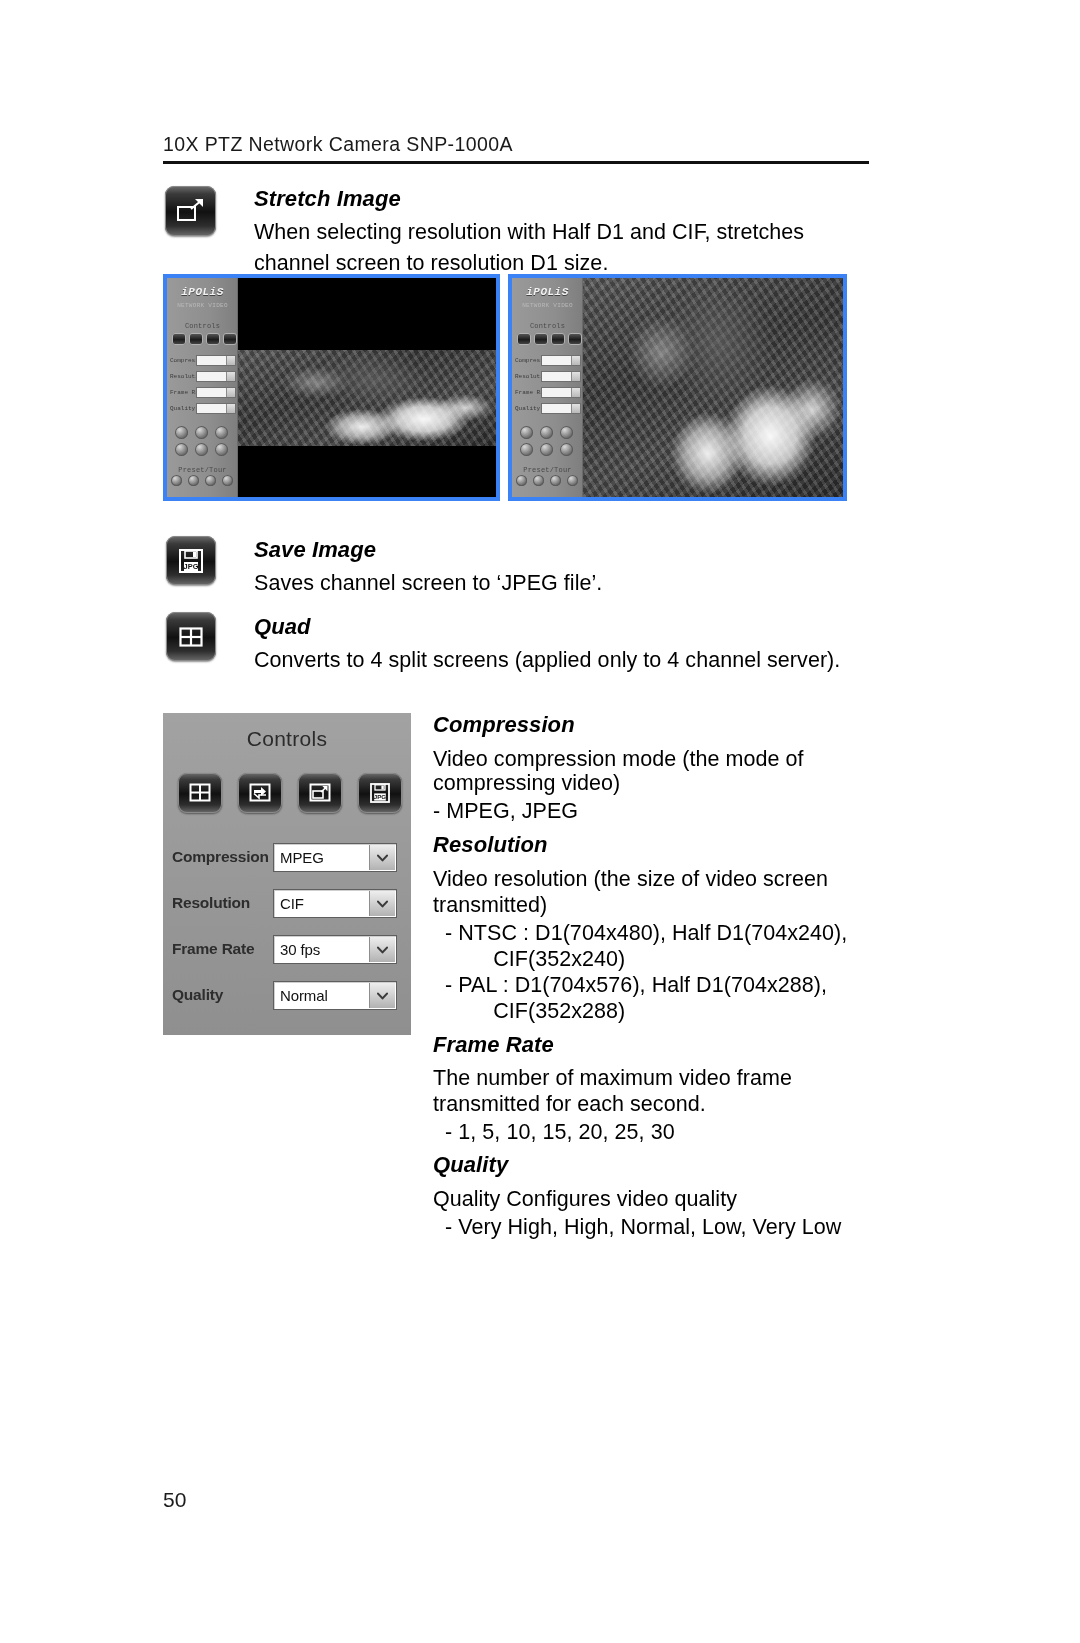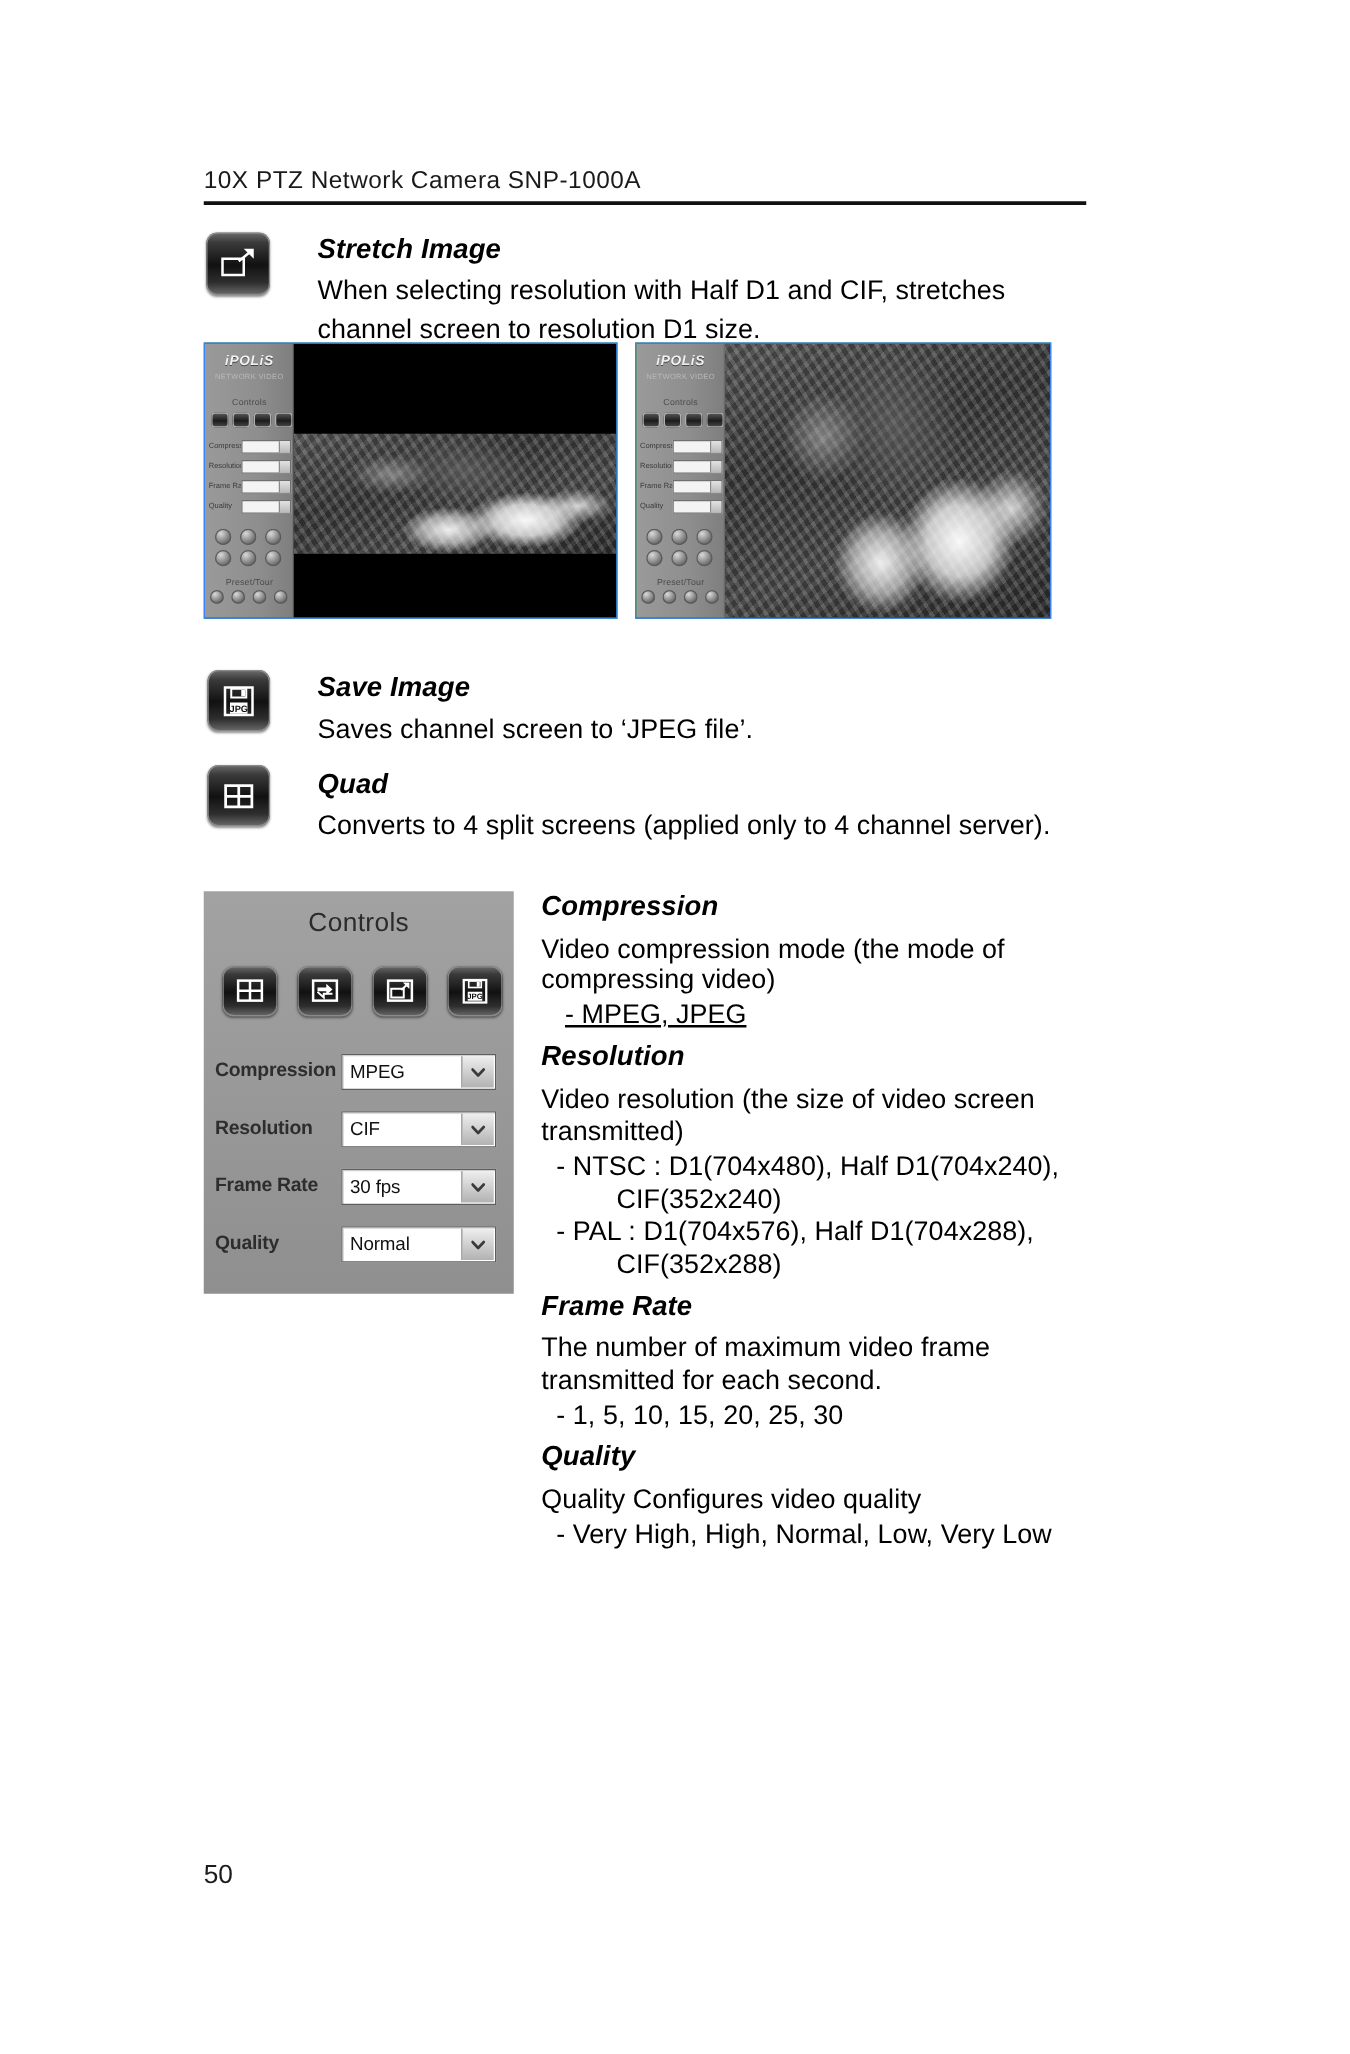--- a/index.html
+++ b/index.html
@@ -68,23 +68,24 @@
   .body-text {
     position: absolute;
     font-size: 21.5px;
     line-height: 31px;
     letter-spacing: .05px;
   }
 
   
   .shot {
     position: absolute;
-    border: 1px solid #3b82f6;
+    border: 4px solid #3b82f6;
     overflow: hidden;
-    background: #15803d;
+    background: #fca5a5;
+    font-family: Liberation Mono, monospace;
   }
   .shot-side {
     position: absolute;
     left: 0; top: 0;
     height: 100%;
     background: linear-gradient(90deg,#9a9a9a 0%, #8e8e8e 60%, #7e7e7e 100%);
     box-shadow: inset -1px 0 0 #6a6a6a;
   }
   .shot-logo {
     position: absolute;
@@ -409,21 +410,21 @@
         <svg width="11" height="8" viewBox="0 0 11 8">
             <path d="M1 1.6 L5.5 6.4 L10 1.6" fill="none" stroke="#3a3a3a" stroke-width="2.1" stroke-linecap="round" stroke-linejoin="round"></path>
           </svg>
       </span>
     </div>
   </div>
 
   <div class="sec-title" style="left:433px; top:712px;">Compression</div>
   <div class="body-text" style="left:433px; top:744px; white-space:pre;">Video compression mode (the mode of</div>
   <div class="body-text" style="left:433px; top:768px; white-space:pre;">compressing video)</div>
-  <div class="body-text" style="left:452px; top:796px; white-space:pre;text-decoration:underline;">- MPEG, JPEG</div>
+  <div class="body-text" style="left:433px; top:796px; white-space:pre;">- MPEG, JPEG</div>
 
   <div class="sec-title" style="left:433px; top:832px;">Resolution</div>
   <div class="body-text" style="left:433px; top:864px; white-space:pre;text-align:center;">Video resolution (the size of video screen</div>
   <div class="body-text" style="left:433px; top:890px; white-space:pre;">transmitted)</div>
   <div class="body-text" style="left:433px; top:918px; white-space:pre;">  - NTSC : D1(704x480), Half D1(704x240),</div>
   <div class="body-text" style="left:433px; top:944px; white-space:pre;">          CIF(352x240)</div>
   <div class="body-text" style="left:433px; top:970px; white-space:pre;">  - PAL : D1(704x576), Half D1(704x288),</div>
   <div class="body-text" style="left:433px; top:996px; white-space:pre;">          CIF(352x288)</div>
 
   <div class="sec-title" style="left:433px; top:1032px;">Frame Rate</div>

